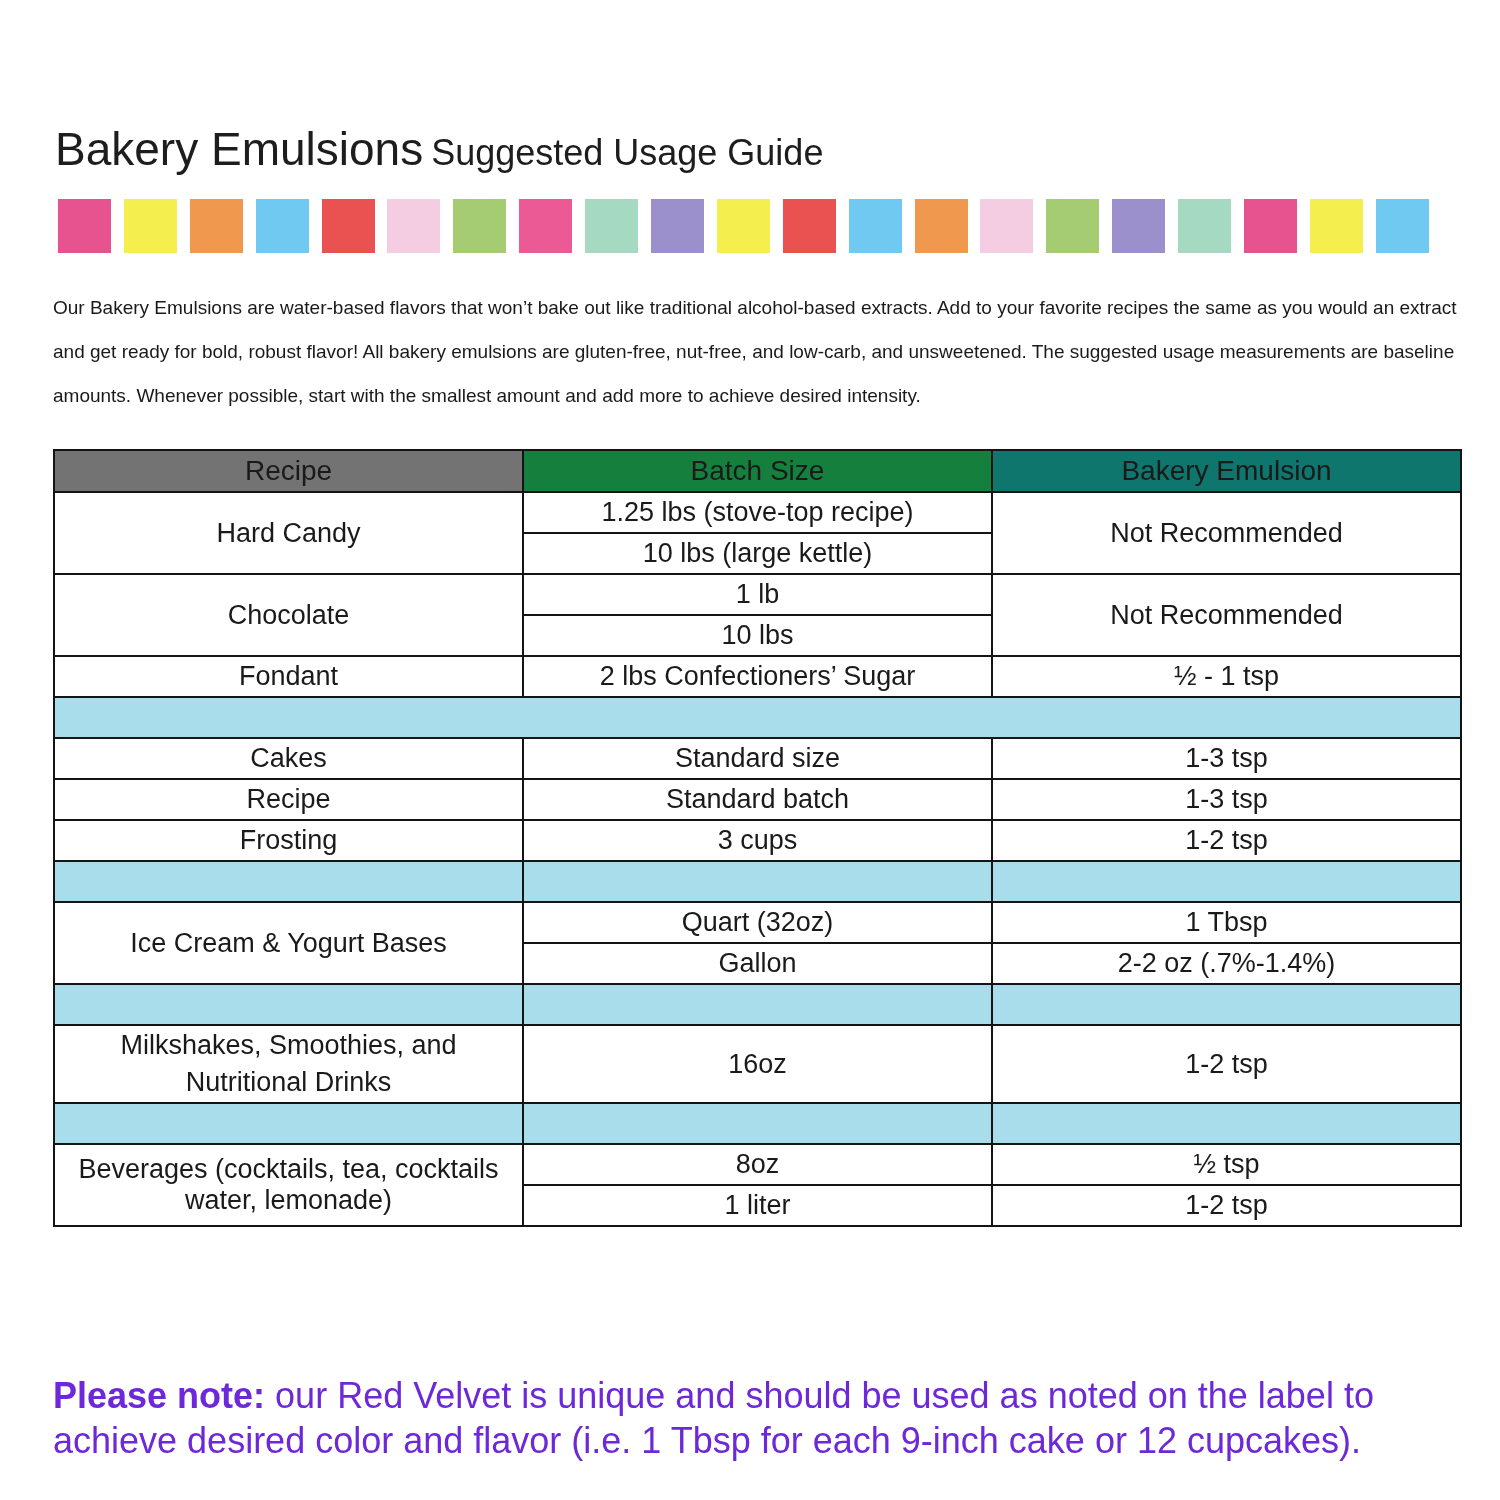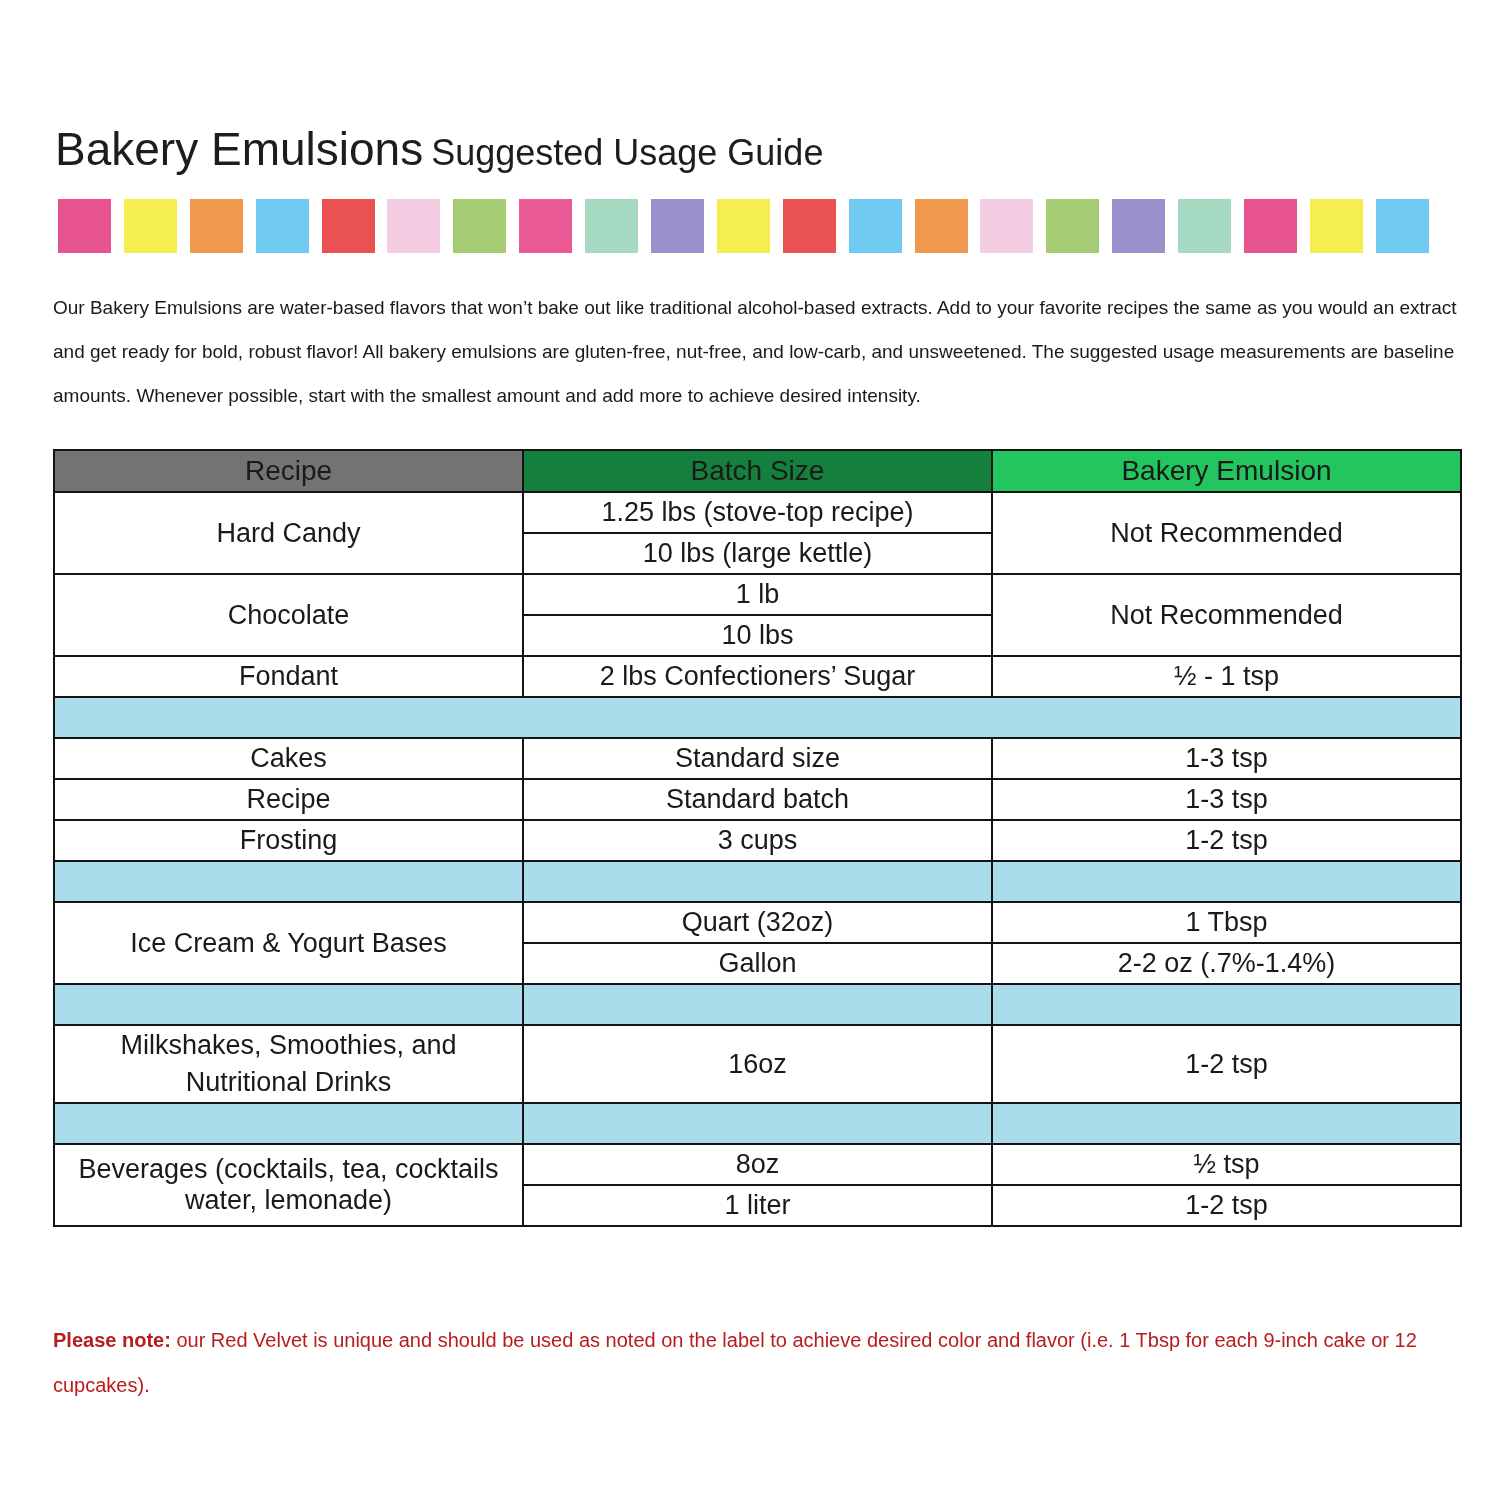--- a/index.html
+++ b/index.html
@@ -82,25 +82,25 @@
     font-size: 28px;
   }
   table.usage td { height: 39px; }
   table.usage tr.row-tall td { height: 76px; line-height: 37px; }
   table.usage tr.sep td { height: 39px; padding: 0; }
 
   
   .note {
     position: absolute;
     left: 53px;
-    top: 1298px;
+    top: 1337px;
     width: 1409px;
-    font-size: 20px;
+    font-size: 36px;
     line-height: 45px;
-    color: #b91c1c;
+    color: #6d28d9;
   }
   .note b { font-weight: 700; }
 
   
   .logo {
     position: absolute;
     right: 38px;
     top: 1376px;
     text-align: center;
   }
@@ -159,21 +159,21 @@
   <table class="usage">
     <colgroup>
         <col>
         <col>
         <col>
       </colgroup>
     <thead>
       <tr>
         <th style="background-color: #737373;">Recipe</th>
         <th style="background-color: #15803d;">Batch Size</th>
-        <th style="background-color: #22c55e;">Bakery Emulsion</th>
+        <th style="background-color: #0f766e;">Bakery Emulsion</th>
       </tr>
     </thead>
     <tbody>
       <tr>
         <td rowspan="2">Hard Candy</td>
         <td>1.25 lbs (stove-top recipe)</td>
         <td rowspan="2">Not Recommended</td>
       </tr>
       <tr>
         <td>10 lbs (large kettle)</td>

